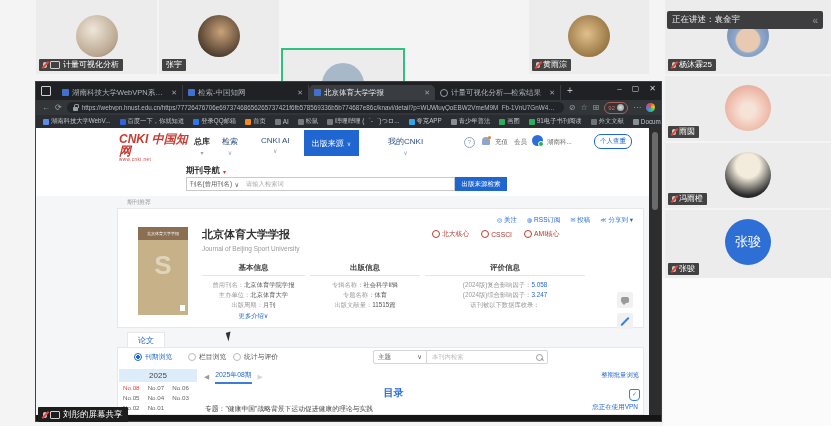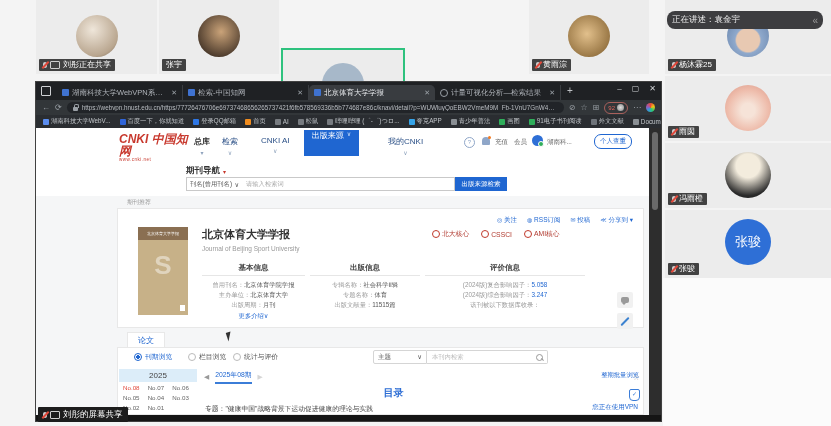--- a/index.html
+++ b/index.html
@@ -20,21 +20,21 @@
   .av-fengyucheng{background:radial-gradient(circle at 50% 30%,#f3ecdd 30%,#2b2b2b 75%,#111);}
   .av-zhangjun{background:#2e6fd6;display:flex;align-items:center;justify-content:center;color:#fff;font-size:13px;}
   .tile.speaking{box-shadow:inset 0 0 0 2px #2ec27e;}
   .vlabel{position:absolute;left:3px;bottom:3px;background:rgba(24,24,24,.8);color:#fff;font-size:8px;line-height:12px;padding:0 4px;border-radius:1px;display:flex;align-items:center;gap:3px;white-space:nowrap;}
   .mic{width:4px;height:6px;background:#cfcfcf;border-radius:2px;position:relative;flex:none;}
   .mic.off::after{content:"";position:absolute;left:-2px;top:2px;width:9px;height:2px;background:#e0483a;transform:rotate(-45deg);}
   .screen-ic{width:8px;height:6px;border:1px solid #cfcfcf;border-radius:1px;flex:none;position:relative;}
   .person-badge{width:9px;height:9px;background:#f39c12;border-radius:1px;position:relative;flex:none;}
   .person-badge::before{content:"";position:absolute;left:3px;top:1px;width:3px;height:3px;border-radius:50%;background:#fff;}
   .person-badge::after{content:"";position:absolute;left:2px;top:5px;width:5px;height:3px;border-radius:3px 3px 0 0;background:#fff;}
-  .speak-banner{position:absolute;left:667px;top:11px;width:156px;height:18px;background:#3d3d40;border-radius:8px;color:#ececec;font-size:8.5px;display:flex;align-items:center;padding:0 5px;box-sizing:border-box;}
+  .speak-banner{position:absolute;left:667px;top:11px;width:156px;height:18px;background:#3d3d40;border-radius:2px;color:#ececec;font-size:8.5px;display:flex;align-items:center;padding:0 5px;box-sizing:border-box;}
   .speak-banner .collapse{margin-left:auto;color:#9a9a9a;font-size:10px;}
   .sidebar-empty{position:absolute;left:663px;top:278px;right:0;bottom:0;background:#fbfbfb;}
 
   
   .bwin{position:absolute;left:36px;top:82px;width:625px;height:339px;background:#fff;box-shadow:0 0 0 1px #414141;}
   .tabbar{position:absolute;left:0;top:0;right:0;height:18px;background:#1f2124;display:flex;align-items:flex-end;color:#b6babf;}
   .appic{width:8px;height:8px;border:1px solid #cfd1d4;border-radius:1px;margin:0 6px 4px 5px;flex:none;}
   .tab{width:126px;height:15px;display:flex;align-items:center;gap:3px;padding:0 5px;font-size:7.5px;color:#aeb2b8;overflow:hidden;box-sizing:border-box;border-right:1px solid #3a3d41;}
   .tab .ttl{white-space:nowrap;overflow:hidden;text-overflow:ellipsis;flex:1;}
   .tab.active{background:#393c40;border-radius:5px 5px 0 0;color:#e8eaed;border-right:none;}
@@ -71,21 +71,21 @@
   .winbottom{position:absolute;left:0;right:0;bottom:0;height:6px;background:#151515;}
 
   
   .page{position:absolute;left:0;top:46px;right:12px;bottom:6px;background:#fff;overflow:hidden;}
   .cnki-logo{position:absolute;left:83px;top:5px;width:76px;}
   .cnki-logo .l1{color:#c8392e;font-size:12px;font-weight:bold;font-style:italic;line-height:12px;}
   .cnki-logo .l2{color:#c8392e;font-size:4.5px;letter-spacing:.5px;}
   .nav-item{position:absolute;top:8px;font-size:8px;color:#2a4f86;display:flex;gap:2px;align-items:center;flex-direction:column;}
   .nav-item .caret{color:#8fa3bd;font-size:6px;}
   .nav-item.dark{color:#333;font-weight:bold;}
-  .nav-blue{position:absolute;left:268px;top:2px;width:55px;height:26px;background:#1f66d1;color:#fff;font-size:8px;display:flex;justify-content:center;gap:3px;}
+  .nav-blue{position:absolute;left:268px;top:2px;width:55px;height:26px;background:#1f66d1;color:#fff;font-size:8px;display:flex;align-items:center;justify-content:center;gap:3px;}
   .nav-blue .caret{font-size:6px;color:#cfe0f7;}
   .hicon{position:absolute;top:9px;width:9px;height:9px;border:1px solid #8fa6c8;border-radius:50%;color:#8fa6c8;font-size:6px;line-height:9px;text-align:center;}
   .bell{position:absolute;top:9px;width:8px;height:8px;border-radius:4px 4px 1px 1px;background:#8fa6c8;}
   .bell::after{content:"";position:absolute;right:-1px;top:-1px;width:3px;height:3px;border-radius:50%;background:#f3791e;}
   .htext{position:absolute;top:10px;font-size:6.5px;color:#666;}
   .havatar{position:absolute;top:7px;width:11px;height:11px;border-radius:50%;background:#2e6fd6;}
   .havatar::after{content:"";position:absolute;right:-1px;bottom:-1px;width:4px;height:4px;border-radius:50%;background:#2fae5a;border:1px solid #fff;}
   .checkbtn{position:absolute;left:558px;top:6px;width:36px;height:13px;border:1px solid #1f66d1;border-radius:7px;color:#1f66d1;font-size:6.5px;display:flex;align-items:center;justify-content:center;}
   .jnav{position:absolute;left:150px;top:37px;font-size:8.5px;color:#333;font-weight:bold;display:flex;gap:3px;align-items:center;}
   .jnav .rc{color:#c8392e;font-size:6px;}
@@ -144,21 +144,21 @@
 </head>
 <body>
 
 <div class="canvas">
 
   <div class="tile" style="left:36px;width:121px;">
     <span class="avatar av-liutong"></span>
     <span class="vlabel">
       <span class="mic off"></span>
       <span class="screen-ic"></span>
-      <span>刘彤正在共享</span>
+      <span>计量可视化分析</span>
     </span>
   </div>
   <div class="tile" style="left:159px;width:120px;">
     <span class="avatar av-zhangyu"></span>
     <span class="vlabel">
       <span>张宇</span>
     </span>
   </div>
   <div class="tile speaking" style="left:281px;width:124px;margin-top:48px;">
     <span class="avatar av-yuanjinyu"></span>

